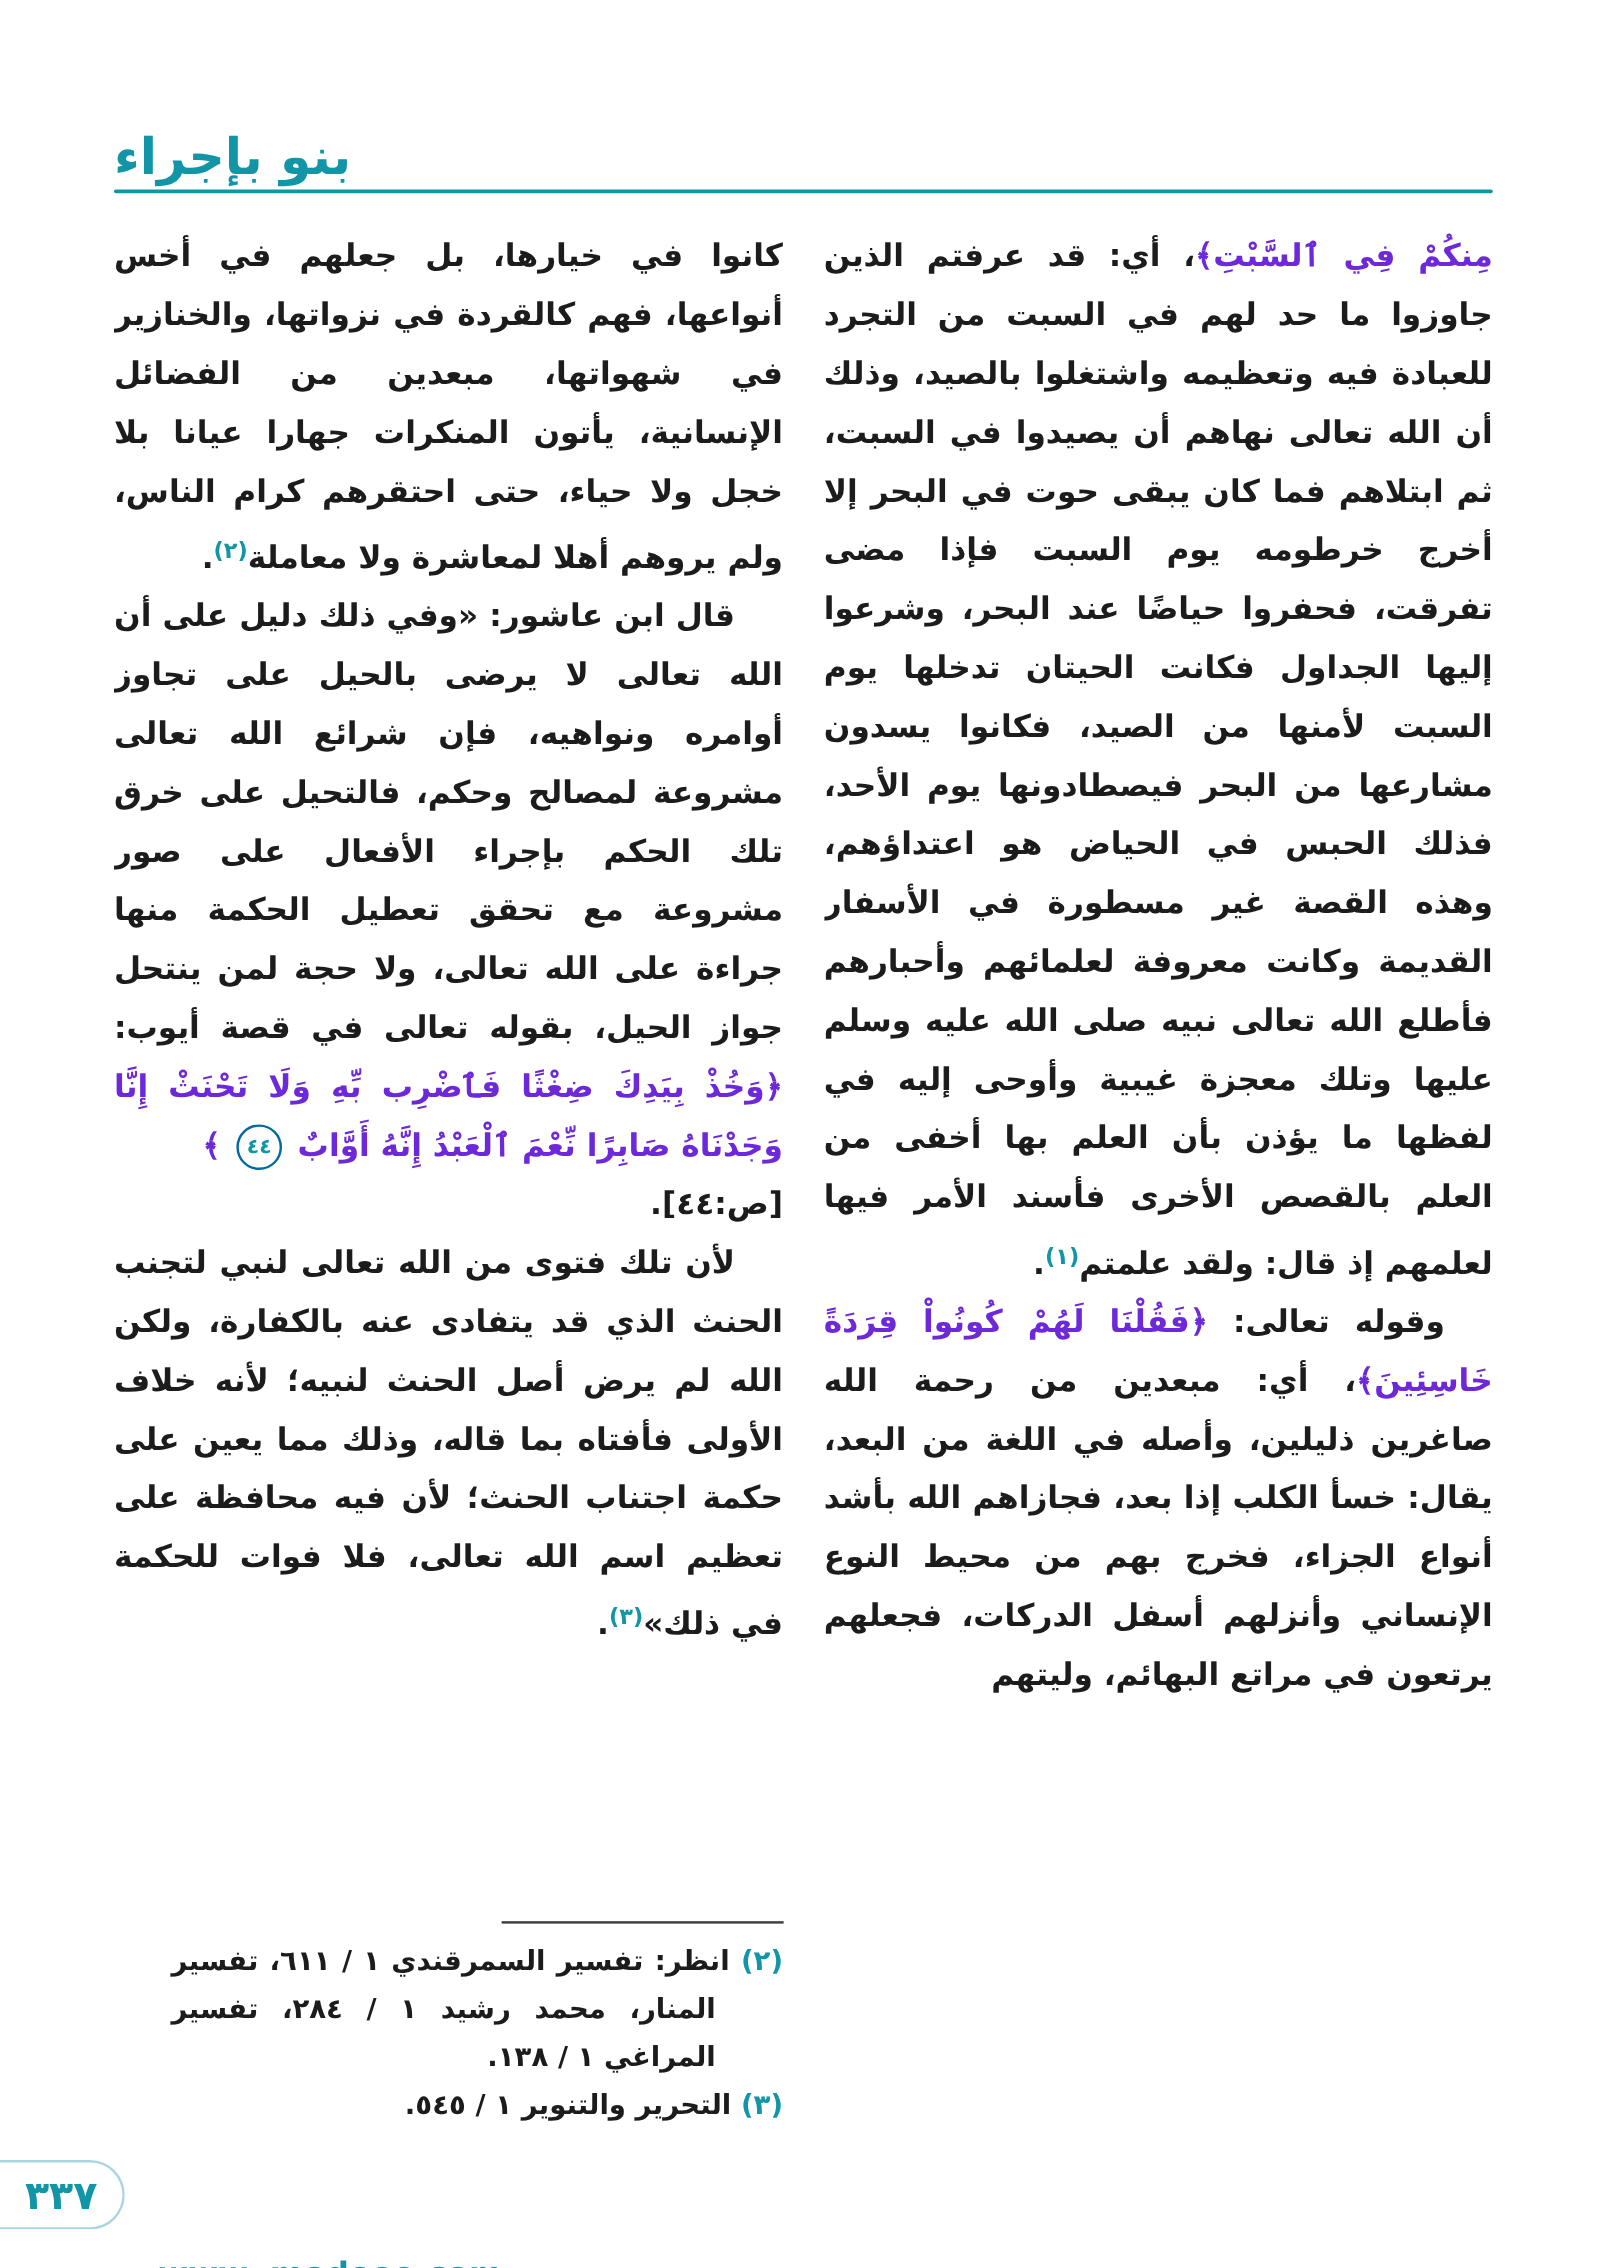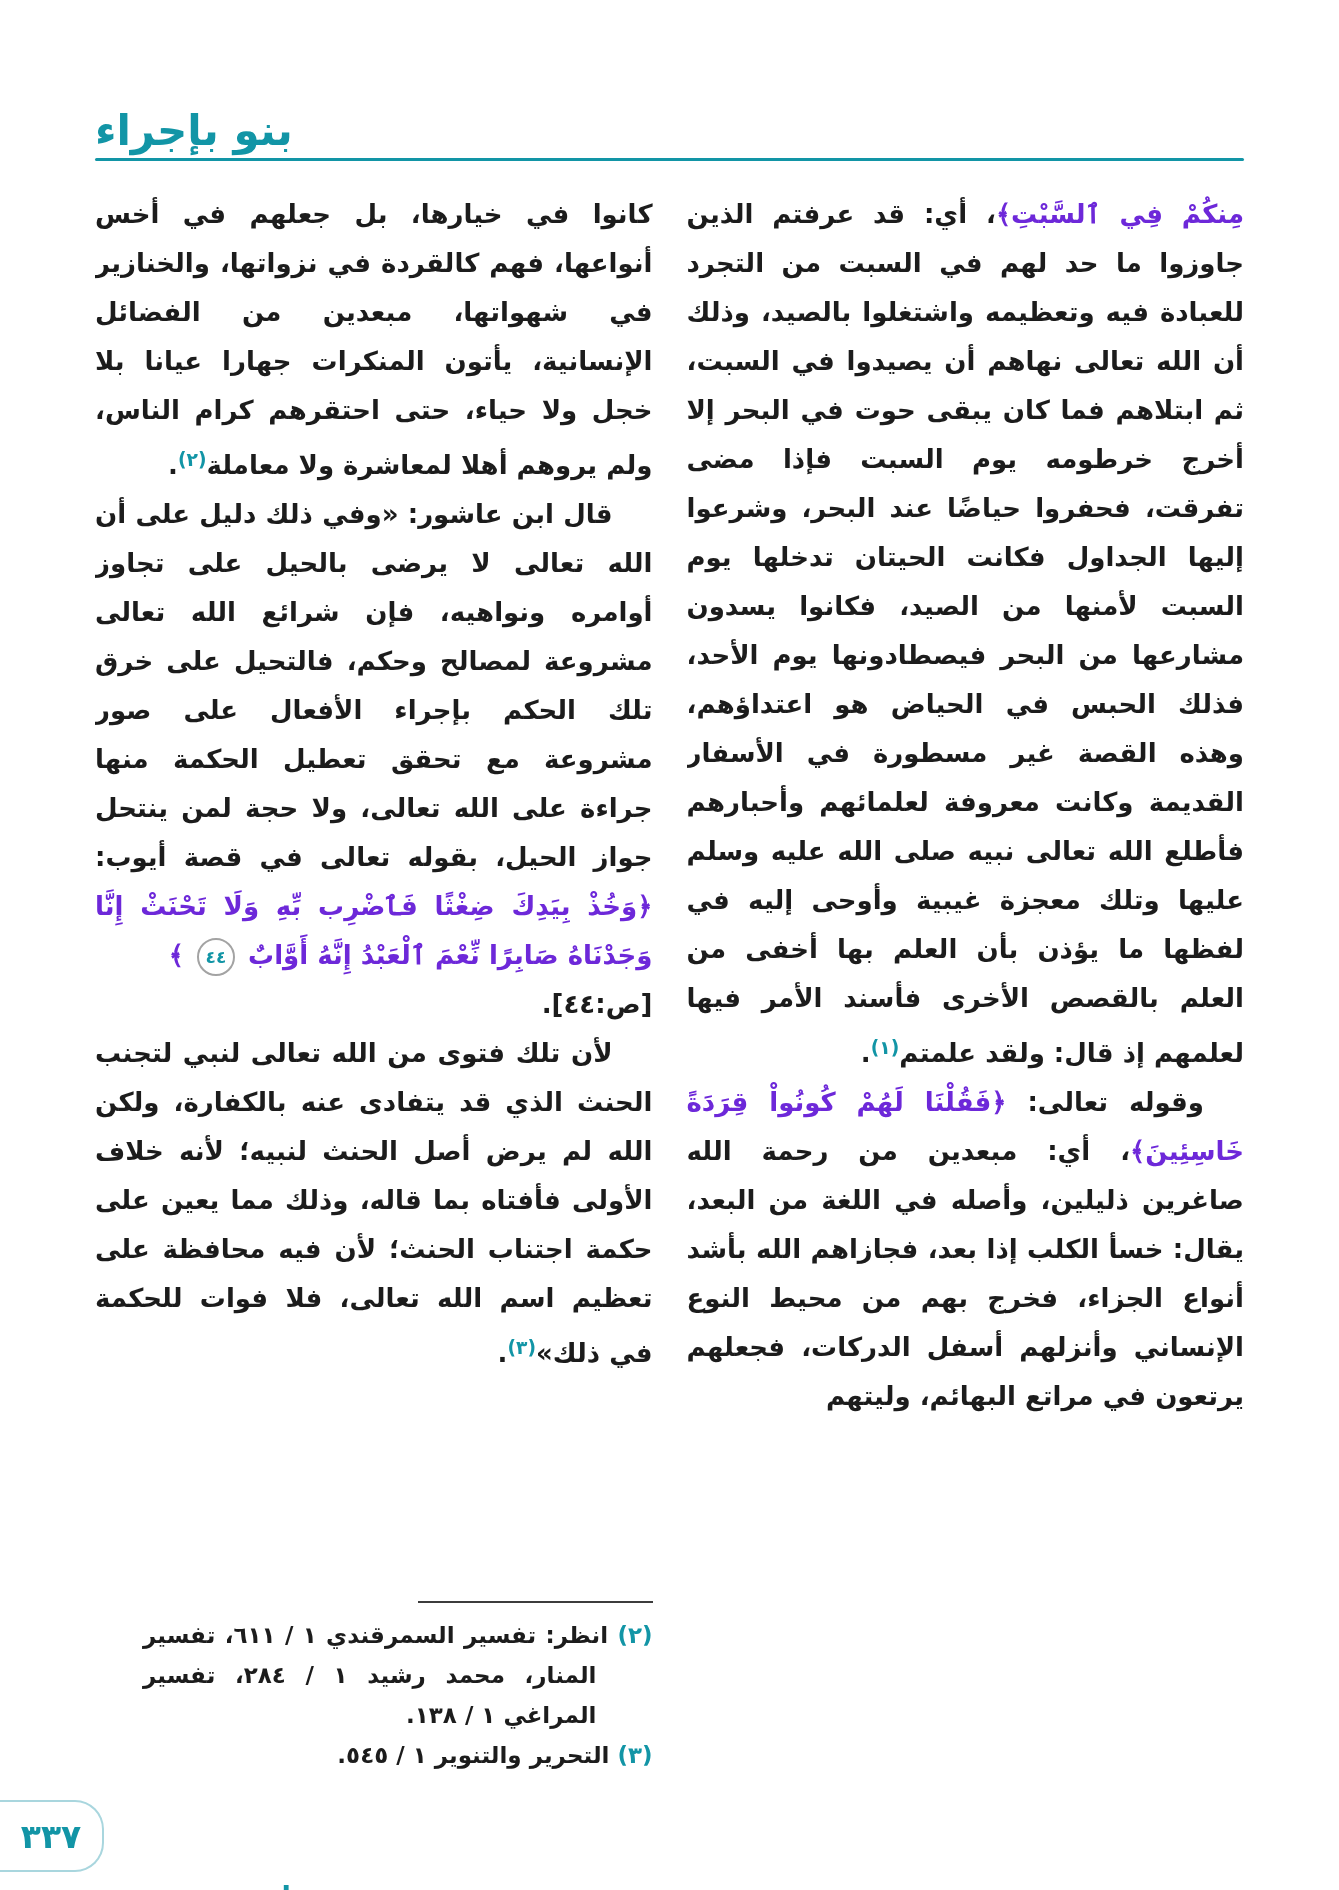--- a/index.html
+++ b/index.html
@@ -30,38 +30,38 @@
     text-align:justify;
     color:#1c1c1c;
   }
   .para { margin:0; }
   .para.indent { text-indent:40px; }
   .seg-text { color:#1c1c1c; }
   .seg-quran { color:#6d28d9; }
   .seg-fn { color:#1295a6; font-size:0.72em; vertical-align:0.45em; font-weight:700; }
   .seg-ayah {
     display:inline-block; width:38px; height:38px; line-height:34px;
-    border:2px solid #a3a3a3; border-radius:50%;
+    border:2px solid #0369a1; border-radius:50%;
     color:#1295a6; font-size:17px; text-align:center;
     vertical-align:middle; margin:0 4px; text-indent:0;
   }
   
   .col-footnotes { flex:0 0 auto; margin-top:14px;margin-left:48px; }
   .fn-rule { width:46%; border-top:2px solid #3c3c3c; margin-bottom:12px; }
   .footnote {
     font-size:23px; font-weight:700; line-height:40px;
     text-align:justify; color:#1c1c1c;
     padding-right:56px; text-indent:-56px;
   }
   .fn-marker { color:#1295a6; }
   .fn-text { color:#1c1c1c; }
   
   .page-number-badge {
     position:absolute; left:0; top:1800px;
-    width:104px; height:72px;
+    width:104px; height:58px;
     border:2px solid #a9d6de; border-left:none;
     border-radius:0 29px 29px 0;
     display:flex; align-items:center; justify-content:center;
     color:#1295a6; font-size:33px; font-weight:bold;
   }
   .website {
     position:absolute; left:132px; top:1880px;
     direction:ltr; unicode-bidi:embed;
     color:#1295a6; font-size:27px; font-weight:bold;
   }

